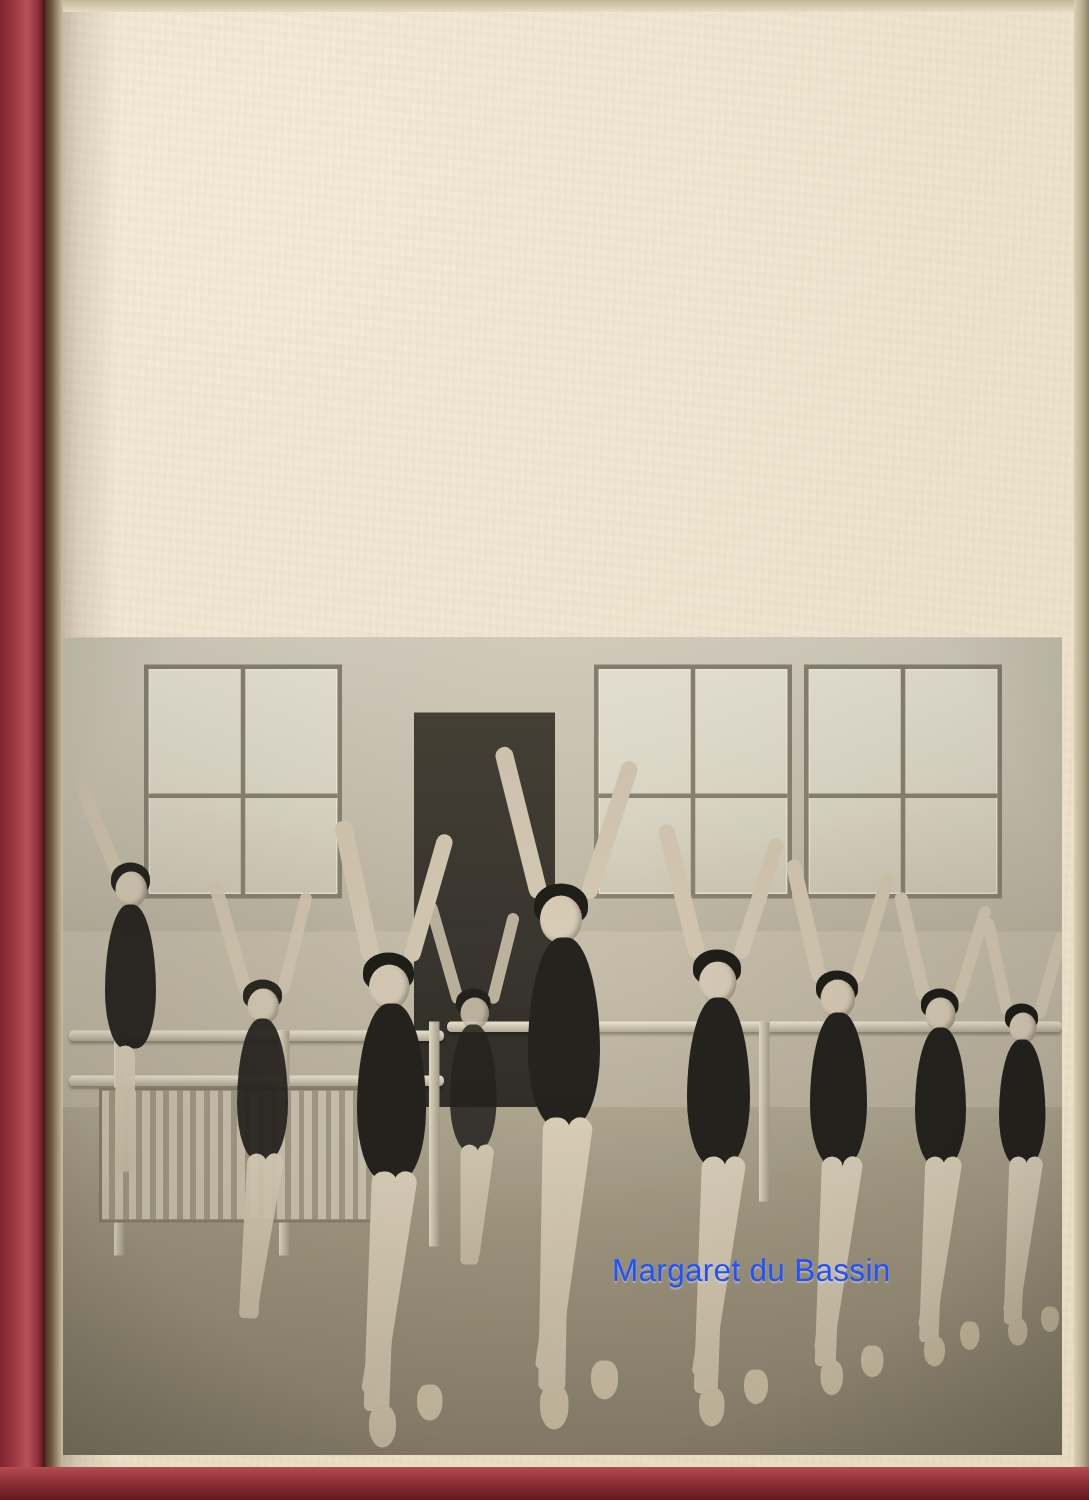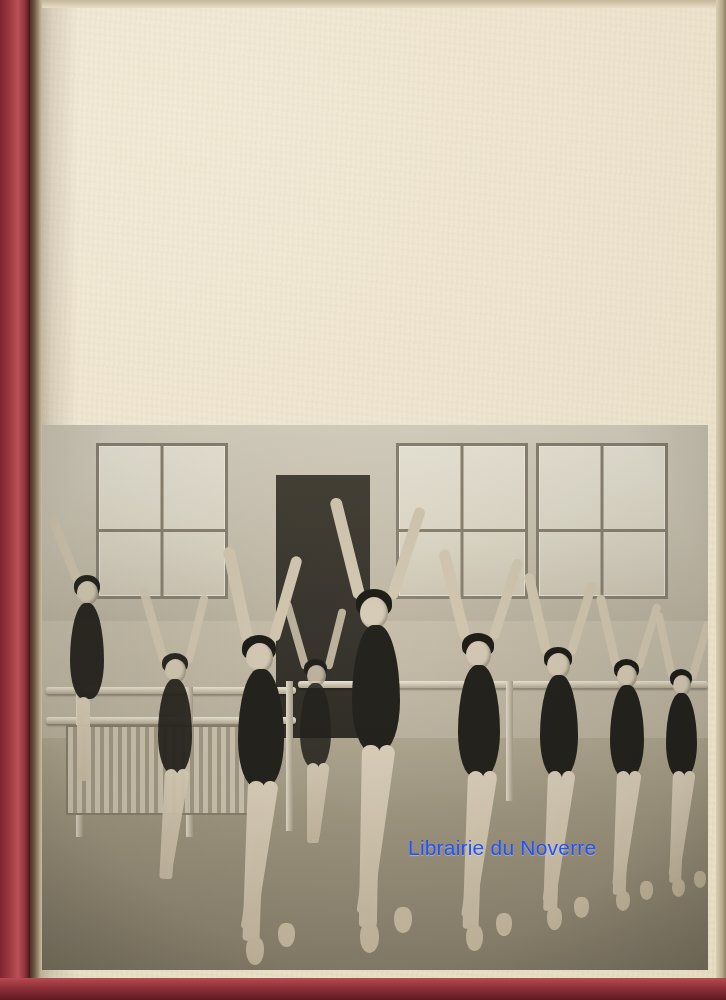--- a/index.html
+++ b/index.html
@@ -399,15 +399,15 @@
       <div class="hair" style="left:20px; top:64px; width:26px; height:22px;"></div>
       <div class="head" style="left:23px; top:70px; width:21px; height:24px;"></div>
       <div class="torso" style="left:16px; top:92px; width:34px; height:96px;"></div>
       <div class="legl" style="left:23px; top:186px; width:13px; height:84px;"></div>
     </div>
 
     <div class="photo-tone"></div>
     <div class="photo-sepia"></div>
   </div>
 
-  <div class="watermark">Librairie du Noverre</div>
+  <div class="watermark">Margaret du Bassin</div>
 
 </div>
 
 </body></html>

